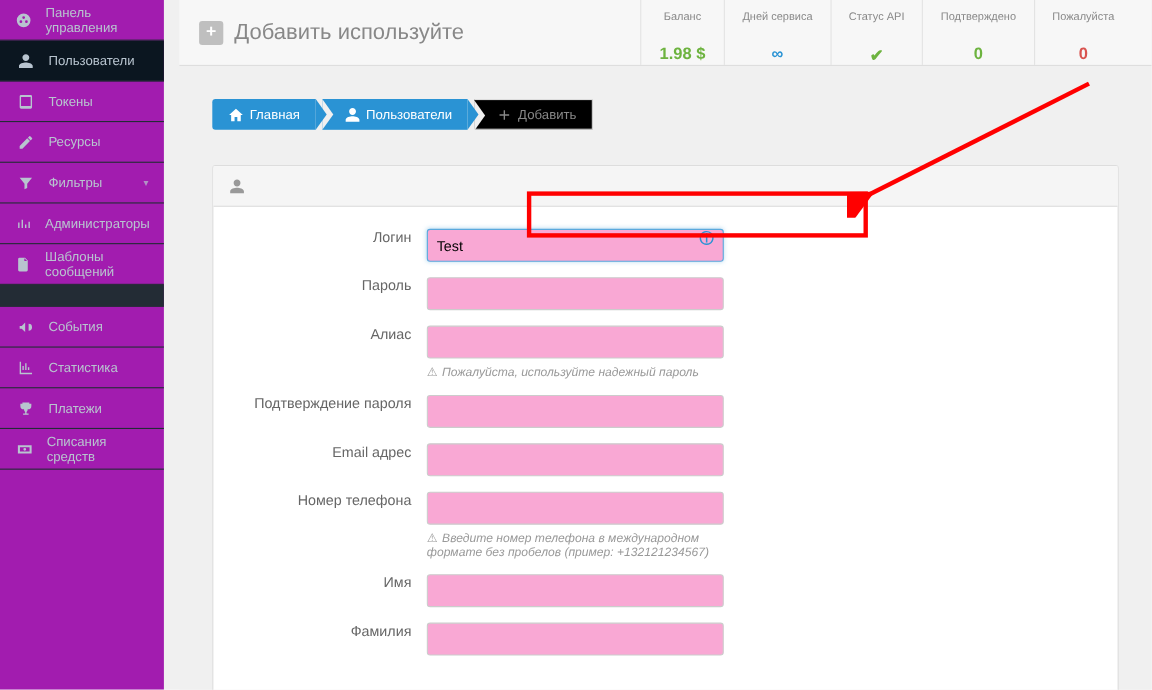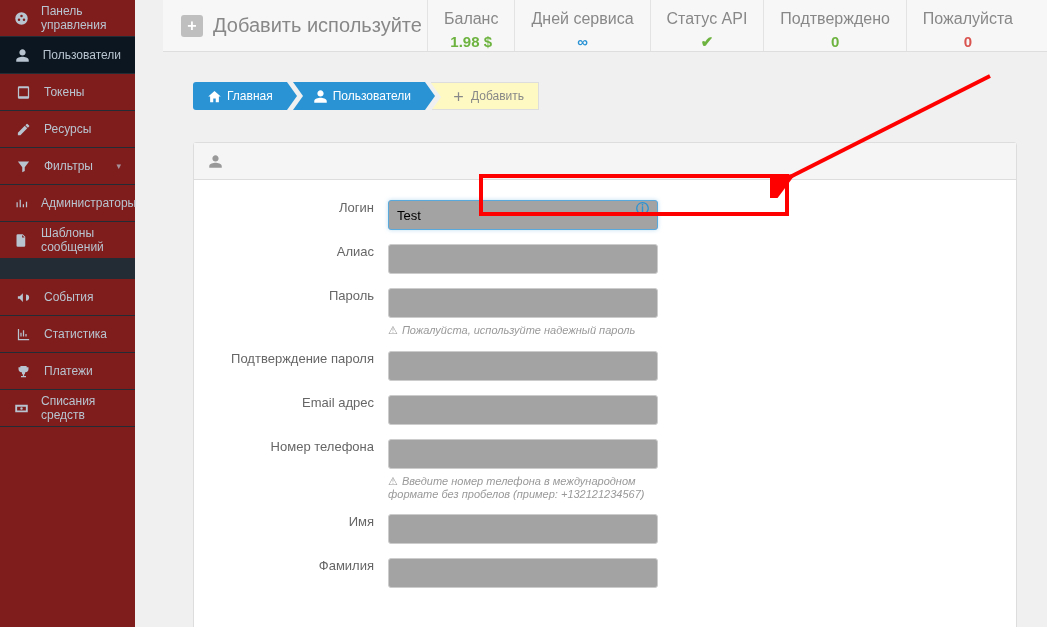--- a/index.html
+++ b/index.html
@@ -1,49 +1,49 @@
 <!DOCTYPE html>
 <html><head>
 <meta charset="utf-8">
 <style>
 *{box-sizing:border-box;margin:0;padding:0}
 body{font-family:-apple-system,Helvetica,Arial,sans-serif;font-size:13px;color:#555;background:#f0f0f0;width:1047px;height:627px;overflow:hidden;position:relative}
-.sidebar{position:absolute;left:0;top:0;width:135px;height:627px;background:#7f1d1d}
+.sidebar{position:absolute;left:0;top:0;width:149px;height:627px;background:#a21caf}
 .menu{list-style:none}
 .menu li{display:flex;align-items:center;height:37px;padding:0 14px;color:#b8c4cf;font-size:12px;border-bottom:1px solid #232c35;cursor:pointer}
 .menu li.active{background:#0b1620}
 .menu li .icon{width:18px;margin-right:12px;display:inline-flex;justify-content:center}
 .menu li .chev{margin-left:auto;font-size:9px;opacity:.7}
 .menu-sep{height:20px;background:#232c35}
 .main{position:absolute;left:163px;top:0;right:0;height:627px;background:#f0f0f0;display:flex;flex-direction:column}
 .topbar{height:62px;background:#f7f7f7;border-bottom:1px solid #dedede;display:flex;align-items:center;padding:0 18px}
 .topbar .title-wrap{display:flex;align-items:center;font-size:20px;color:#888;font-weight:400}
 .topbar .plus-badge{width:22px;height:22px;background:#bfbfbf;color:#fff;border-radius:3px;display:inline-flex;align-items:center;justify-content:center;font-size:16px;font-weight:700;margin-right:10px}
 .stats{margin-left:auto;display:flex;align-items:stretch;height:100%}
 .stat{border-left:1px solid #e3e3e3;padding:10px 16px 0;text-align:center;min-width:76px}
-.stat .label{font-size:16px;color:#888;margin-bottom:5px}
+.stat .label{font-size:10px;color:#888;margin-bottom:20px}
 .stat .val{font-size:15px;font-weight:700}
 .val.green{color:#6db33f}
 .val.blue{color:#2a93d4}
 .val.red{color:#d9534f}
 .content{padding:30px}
 .crumbs{display:flex;margin-bottom:32px}
 .crumb{background:#2a93d4;color:#fff;height:28px;display:flex;align-items:center;padding:0 14px 0 20px;font-size:12px;position:relative;margin-right:6px}
 .crumb:first-child{padding-left:14px;border-radius:3px 0 0 3px}
 .crumb:not(:first-child)::before{content:'';position:absolute;left:0;top:0;border-left:10px solid #f0f0f0;border-top:14px solid transparent;border-bottom:14px solid transparent}
 .crumb::after{content:'';position:absolute;right:-10px;top:0;border-left:10px solid #2a93d4;border-top:14px solid transparent;border-bottom:14px solid transparent;z-index:2}
-.crumb.last{background:#fef9c3;color:#888;border:1px solid #ddd;border-left:none}
+.crumb.last{background:#000000;color:#888;border:1px solid #ddd;border-left:none}
 .crumb.last::after{display:none}
 .crumb .icon{margin-right:5px;font-size:11px}
 .panel{background:#fff;border:1px solid #ddd;border-radius:3px}
 .panel-h{background:#f5f5f5;border-bottom:1px solid #ddd;padding:10px 14px;color:#999}
 .panel-b{padding:20px 20px 30px}
 .row{display:flex;align-items:flex-start;margin-bottom:14px}
 .row label{width:160px;text-align:right;margin-right:14px;font-size:13px;color:#666}
-.row input{width:270px;height:30px;padding:4px 8px;border:1px solid #ccc;border-radius:3px;font-size:13px;background:#a3a3a3}
+.row input{width:270px;height:30px;padding:4px 8px;border:1px solid #ccc;border-radius:3px;font-size:13px;background:#f9a8d4}
 .row.focus input{border-color:#5aa9dd;box-shadow:0 0 4px rgba(90,169,221,.4)}
 .row .info-ico{margin-left:-22px;color:#2a93d4;font-size:13px;font-weight:700;pointer-events:none}
 .hint{margin-left:174px;font-size:11px;color:#999;font-style:italic;margin-top:-8px;margin-bottom:14px;max-width:280px}
 .hint .warn{margin-right:4px;font-style:normal}
 .actions{padding:14px 20px;border-top:1px solid #eee}
 .highlight-box{position:absolute;border:4px solid #ff0000;pointer-events:none;z-index:50}
 .arrow-svg{position:absolute;pointer-events:none;z-index:51}
 svg.ico{width:15px;height:15px;fill:currentColor;vertical-align:middle}
 </style>
 </head>
@@ -206,27 +206,27 @@
       </div>
       <div class="panel-b">
 
         <div class="row focus">
           <label>Логин</label>
           <input type="text" value="Test" style="">
           <span class="info-ico">ⓘ</span>
         </div>
 
         <div class="row">
-          <label>Алиас</label>
-          <input type="text" style="">
-        </div>
-
-        <div class="row">
           <label>Пароль</label>
           <input type="password" style="">
+        </div>
+
+        <div class="row">
+          <label>Алиас</label>
+          <input type="text" style="">
         </div>
         <div class="hint"><span class="warn">⚠</span><span>Пожалуйста, используйте надежный пароль</span></div>
 
         <div class="row">
           <label>Подтверждение пароля</label>
           <input type="password" style="">
         </div>
 
         <div class="row">
           <label>Email адрес</label>

